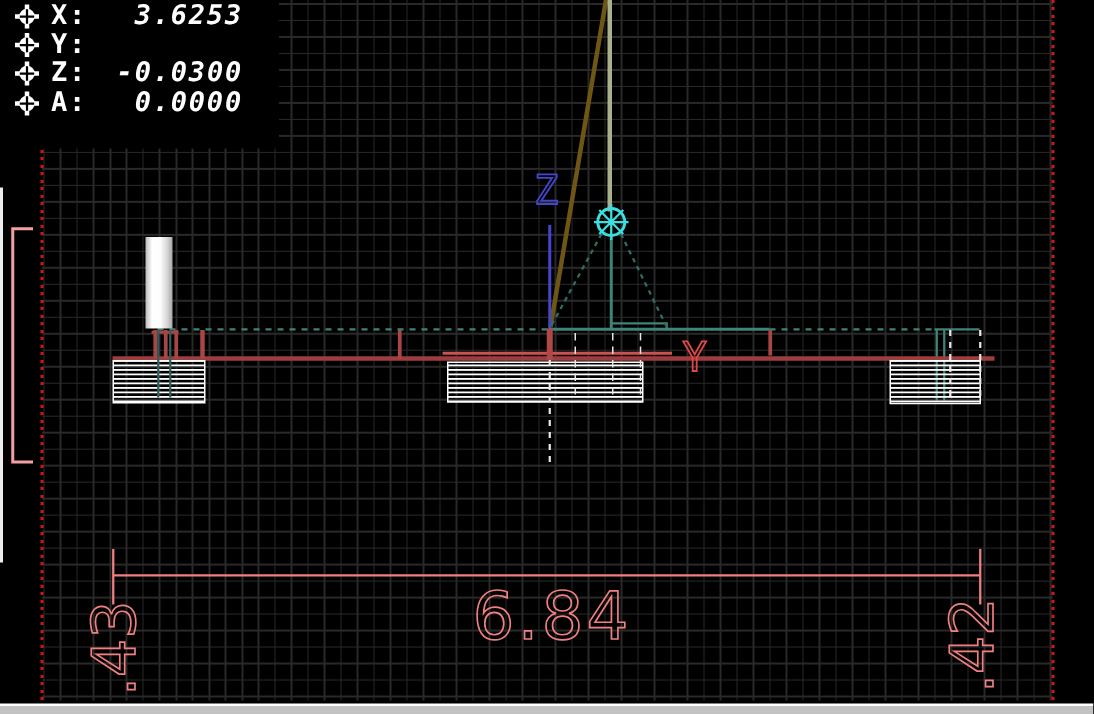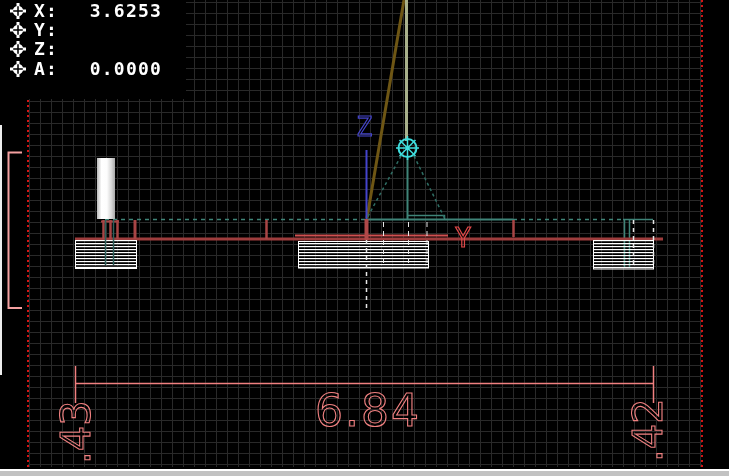--- a/index.html
+++ b/index.html
@@ -20,21 +20,21 @@
 
   .scene{position:absolute;left:0;top:0;z-index:3;}
 
   
   .dro{position:absolute;left:0;top:0;width:186px;height:98px;background:#000;z-index:5;
        padding-top:1px;}
   .dro-row{position:relative;height:19.2px;}
   .dro-row .lbl{position:absolute;left:34px;top:0;color:#fff;font-weight:bold;
                 font-size:18px;letter-spacing:1.2px;line-height:19.2px;}
   .dro-row .val{position:absolute;right:24px;top:0;color:#fff;font-weight:bold;
-                font-size:18px;letter-spacing:1.2px;line-height:19.2px;}
+                font-size:18px;letter-spacing:1.2px;line-height:19.2px;font-style:italic;}
   .homed{position:absolute;left:9px;top:1px;}
 
   
   .pane-edge{position:absolute;left:0;top:125px;width:2px;height:250px;background:#ededed;z-index:4;}
 
   
   .sash{position:absolute;left:0;top:469px;width:729px;height:7px;z-index:6;
         background:linear-gradient(#ffffff 0 2px,#c2c2c2 2px 100%);}
 
   text.cad{fill:none;stroke:#f08080;stroke-width:1.1px;
@@ -158,20 +158,21 @@
     </svg>
     <span class="lbl">Y:</span>
   </div>
   <div class="dro-row">
     <svg class="homed" width="18" height="18">
       <circle cx="9" cy="9" r="5.2" fill="#fff"></circle>
         <path d="M9 1V4.6 M9 13.4V17 M1 9H4.6 M13.4 9H17" stroke="#fff" stroke-width="3"></path>
         <path d="M9 4.2V13.8 M4.2 9H13.8" stroke="#000" stroke-width="1.5"></path>
     </svg>
     <span class="lbl">Z:</span>
+    <span class="val">-0.0300</span>
   </div>
   <div class="dro-row">
     <svg class="homed" width="18" height="18">
       <circle cx="9" cy="9" r="5.2" fill="#fff"></circle>
         <path d="M9 1V4.6 M9 13.4V17 M1 9H4.6 M13.4 9H17" stroke="#fff" stroke-width="3"></path>
         <path d="M9 4.2V13.8 M4.2 9H13.8" stroke="#000" stroke-width="1.5"></path>
     </svg>
     <span class="lbl">A:</span>
     <span class="val">0.0000</span>
   </div>

